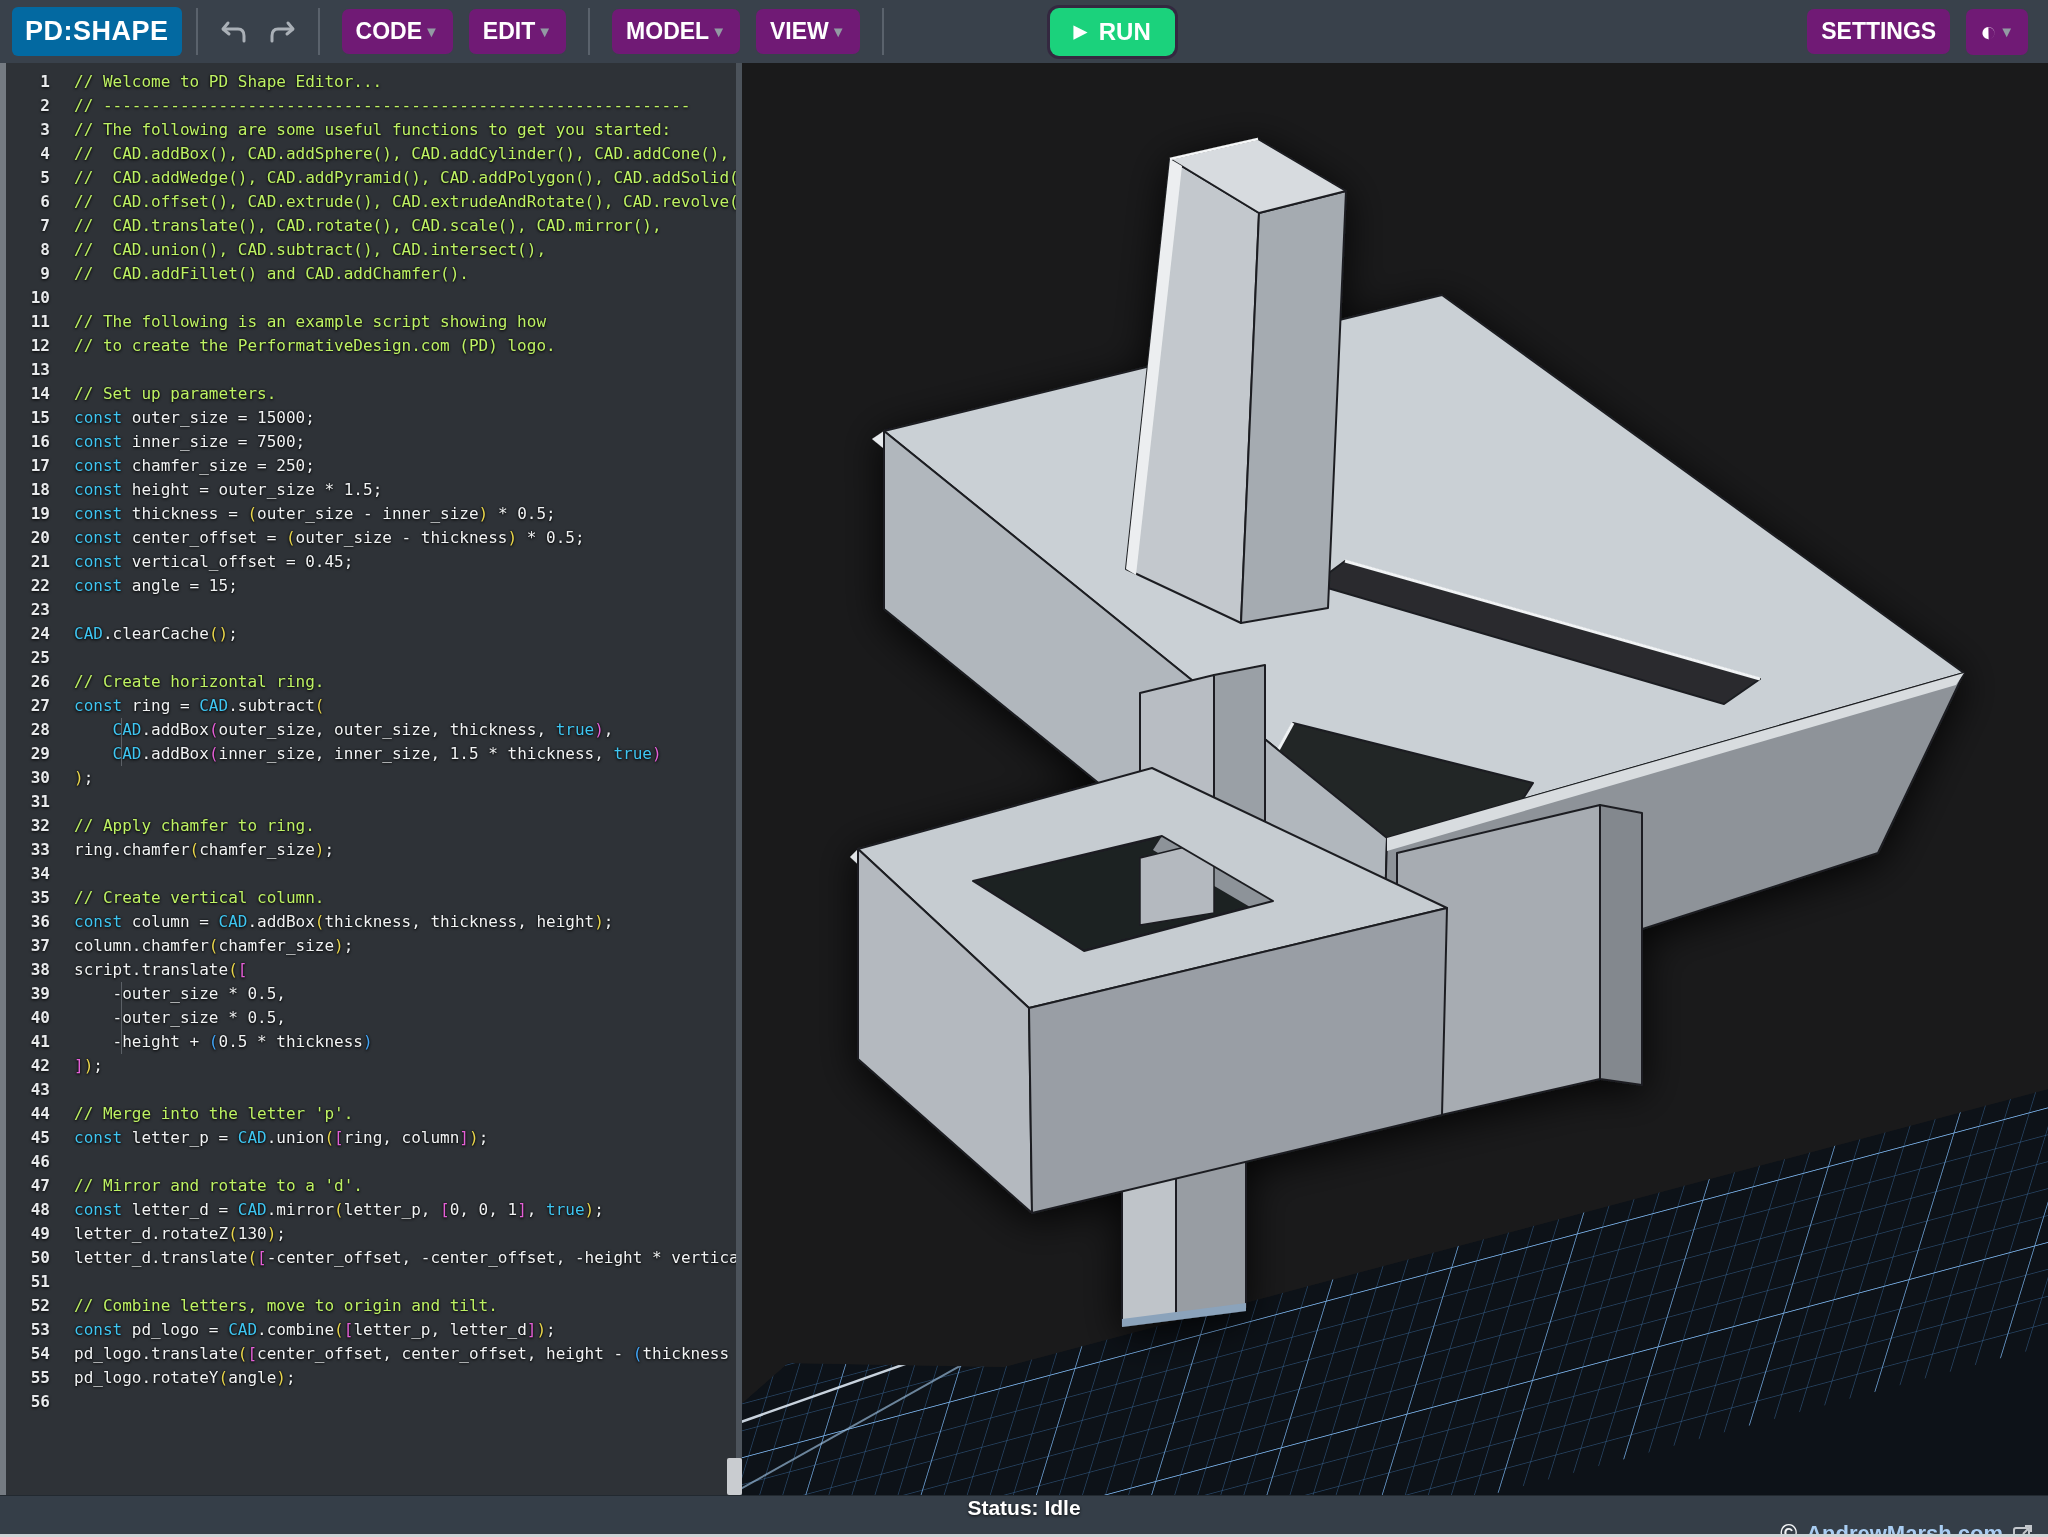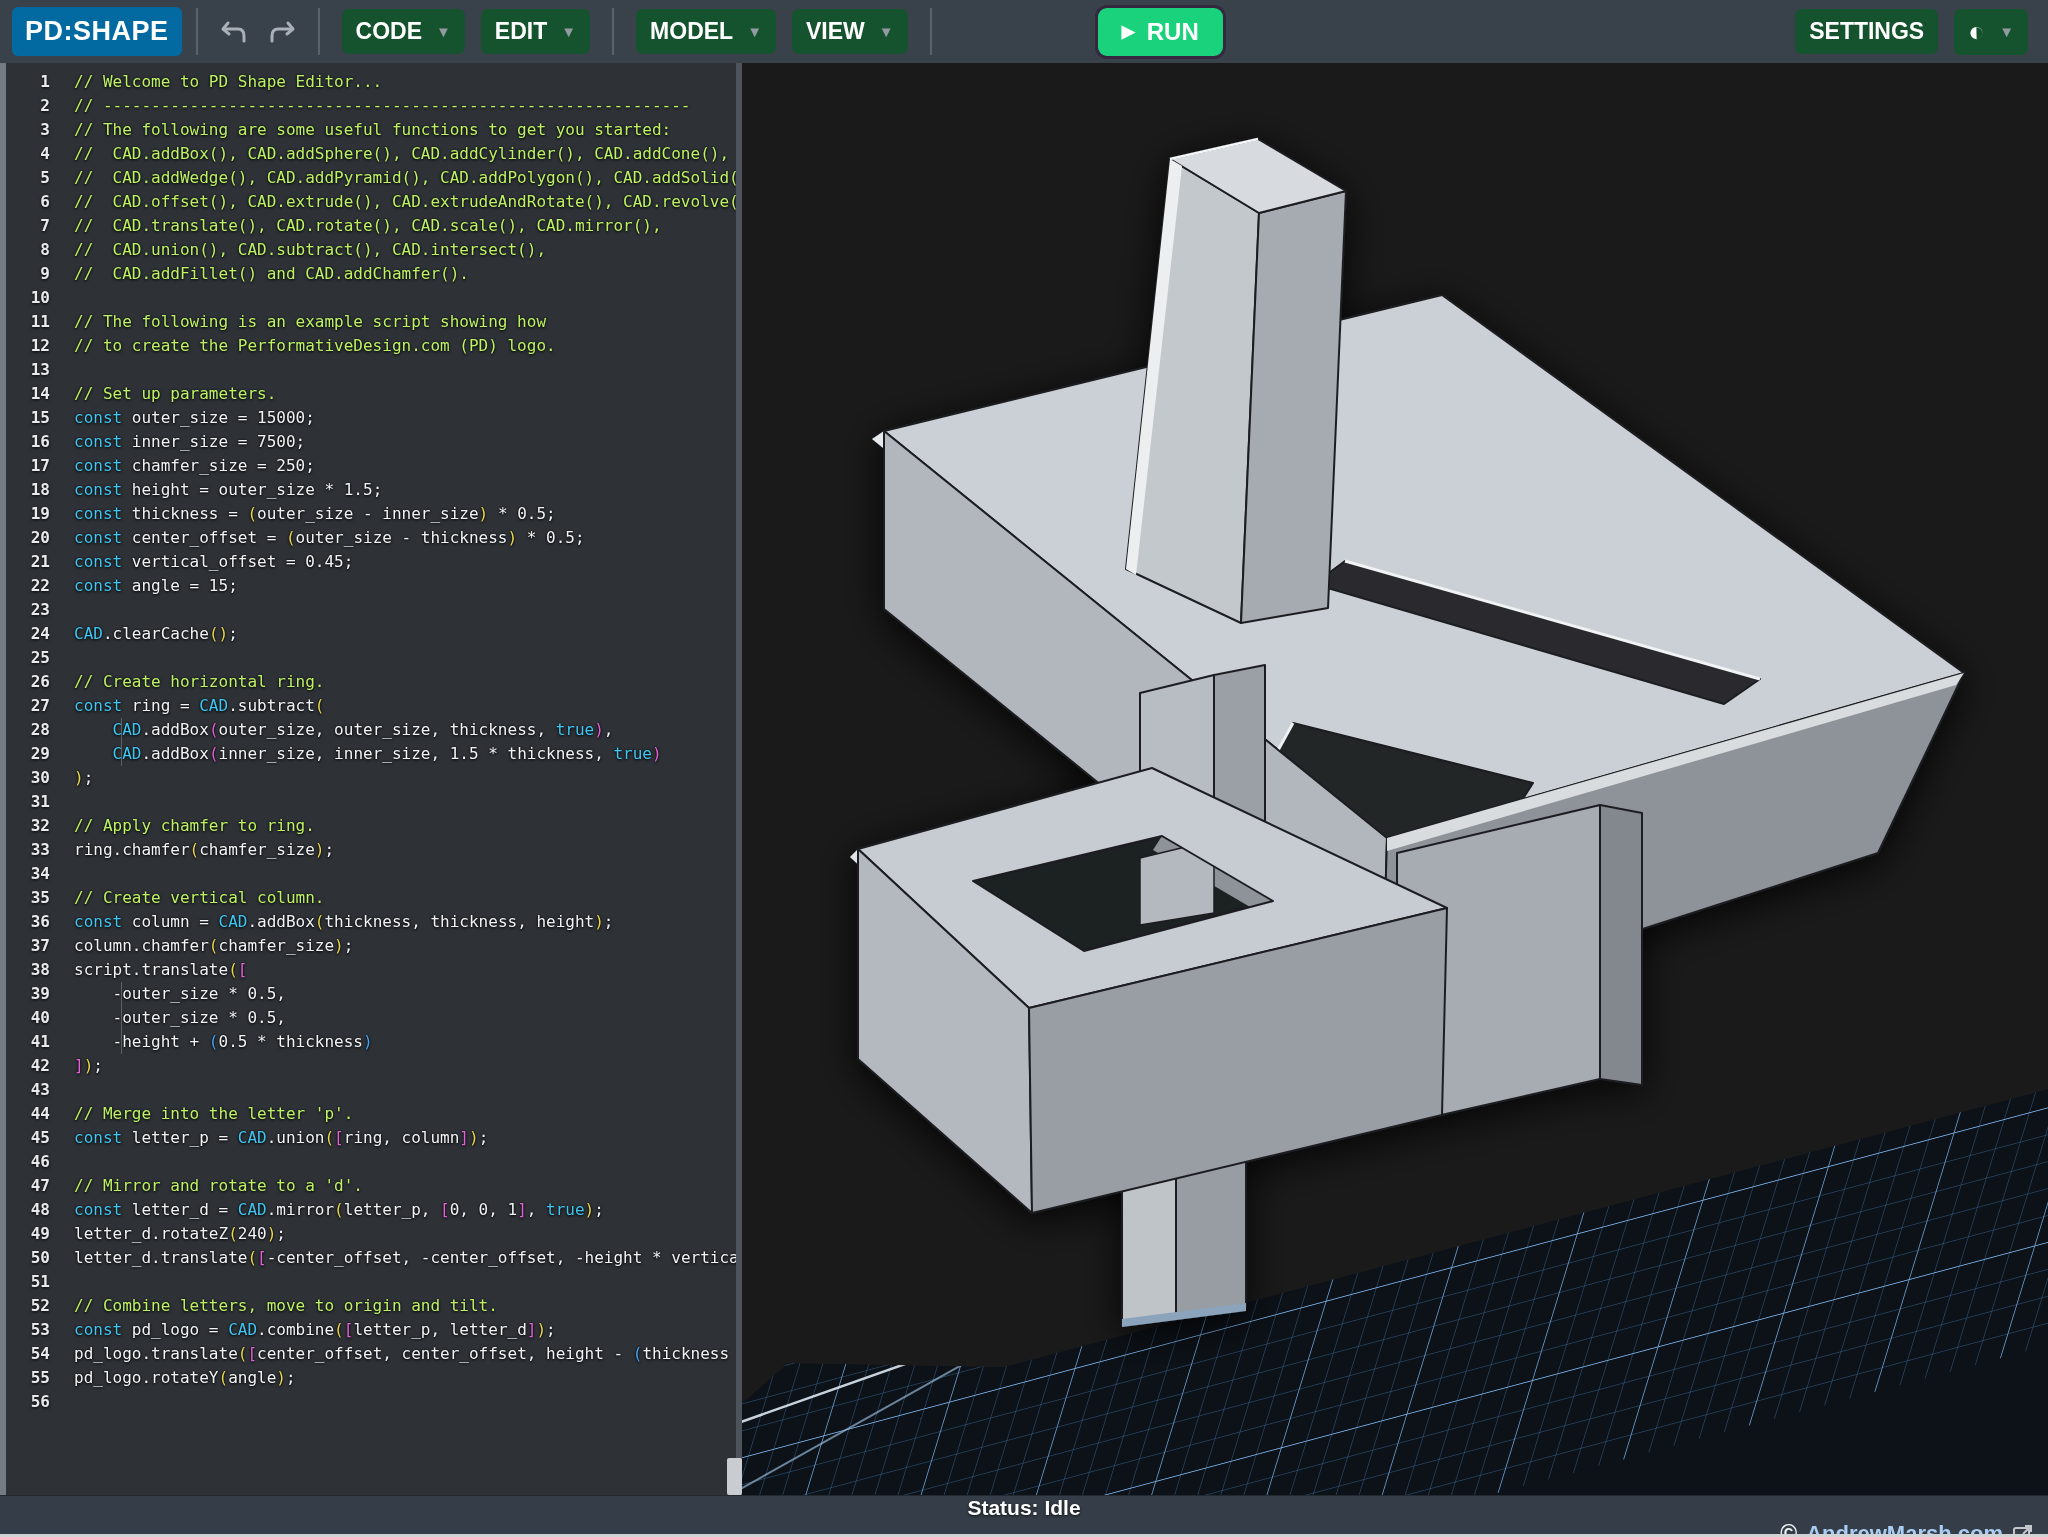--- a/index.html
+++ b/index.html
@@ -7,22 +7,22 @@
   body { font-family:"Liberation Sans", sans-serif; position:relative; border-bottom:3px solid #d0d3d6; }
 
   
   .toolbar { position:absolute; left:0; top:0; width:2048px; height:63px;
     background:#39414b; display:flex; align-items:center; padding:0 12px; }
   .tb-logo { background:#0369a1; color:#fff; font-weight:bold; font-size:27px;
     letter-spacing:0.5px; padding:9px 13px; border-radius:6px; }
   .tb-sep { width:2px; height:47px; background:#5a626c; margin:0 14px; flex:none; }
   .tb-iconbtn { width:40px; height:40px; display:flex; align-items:center; justify-content:center;
     border-radius:6px; cursor:pointer; margin:0 3px; }
-  .tb-tile { background:#14532d; color:#fff; font-weight:bold; font-size:23px;
-    padding:9px 14px; border-radius:7px; display:flex; align-items:center; gap:14px;
+  .tb-tile { background:#701a75; color:#fff; font-weight:bold; font-size:23px;
+    padding:9px 14px; border-radius:7px; display:flex; align-items:center; gap:2px;
     margin:0 8px; cursor:pointer; white-space:nowrap; }
   .chev { font-size:15px; color:#929aa3; }
   .run-btn { background:#1bd27c; color:#fff; font-weight:bold; font-size:24px;
     padding:10px 24px; border-radius:9px; display:flex; align-items:center; gap:12px;
     cursor:pointer; margin-left:152px; box-shadow:0 0 0 3px rgba(46,10,50,.45); }
   .run-play { font-size:17px; }
   .tb-right { margin-left:auto; display:flex; align-items:center; }
   .theme-glyph { font-size:28px; color:#fff; line-height:1; }
 
   
@@ -155,21 +155,21 @@
       <div class="code-line"><div class="gutter">39</div><div class="code-text"><span class="guide"></span><span class="tok-w">    -outer_size * 0.5,</span></div></div>
       <div class="code-line"><div class="gutter">40</div><div class="code-text"><span class="guide"></span><span class="tok-w">    -outer_size * 0.5,</span></div></div>
       <div class="code-line"><div class="gutter">41</div><div class="code-text"><span class="guide"></span><span class="tok-w">    -height + </span><span class="tok-b">(</span><span class="tok-w">0.5 * thickness</span><span class="tok-b">)</span></div></div>
       <div class="code-line"><div class="gutter">42</div><div class="code-text"><span class="tok-p">]</span><span class="tok-y">)</span><span class="tok-w">;</span></div></div>
       <div class="code-line"><div class="gutter">43</div><div class="code-text"></div></div>
       <div class="code-line"><div class="gutter">44</div><div class="code-text"><span class="tok-c">// Merge into the letter 'p'.</span></div></div>
       <div class="code-line"><div class="gutter">45</div><div class="code-text"><span class="tok-k">const</span><span class="tok-w"> letter_p = </span><span class="tok-k">CAD</span><span class="tok-w">.union</span><span class="tok-y">(</span><span class="tok-p">[</span><span class="tok-w">ring, column</span><span class="tok-p">]</span><span class="tok-y">)</span><span class="tok-w">;</span></div></div>
       <div class="code-line"><div class="gutter">46</div><div class="code-text"></div></div>
       <div class="code-line"><div class="gutter">47</div><div class="code-text"><span class="tok-c">// Mirror and rotate to a 'd'.</span></div></div>
       <div class="code-line"><div class="gutter">48</div><div class="code-text"><span class="tok-k">const</span><span class="tok-w"> letter_d = </span><span class="tok-k">CAD</span><span class="tok-w">.mirror</span><span class="tok-y">(</span><span class="tok-w">letter_p, </span><span class="tok-p">[</span><span class="tok-w">0, 0, 1</span><span class="tok-p">]</span><span class="tok-w">, </span><span class="tok-k">true</span><span class="tok-y">)</span><span class="tok-w">;</span></div></div>
-      <div class="code-line"><div class="gutter">49</div><div class="code-text"><span class="tok-w">letter_d.rotateZ</span><span class="tok-y">(</span><span class="tok-w">240</span><span class="tok-y">)</span><span class="tok-w">;</span></div></div>
+      <div class="code-line"><div class="gutter">49</div><div class="code-text"><span class="tok-w">letter_d.rotateZ</span><span class="tok-y">(</span><span class="tok-w">130</span><span class="tok-y">)</span><span class="tok-w">;</span></div></div>
       <div class="code-line"><div class="gutter">50</div><div class="code-text"><span class="tok-w">letter_d.translate</span><span class="tok-y">(</span><span class="tok-p">[</span><span class="tok-w">-center_offset, -center_offset, -height * vertical_offset</span></div></div>
       <div class="code-line"><div class="gutter">51</div><div class="code-text"></div></div>
       <div class="code-line"><div class="gutter">52</div><div class="code-text"><span class="tok-c">// Combine letters, move to origin and tilt.</span></div></div>
       <div class="code-line"><div class="gutter">53</div><div class="code-text"><span class="tok-k">const</span><span class="tok-w"> pd_logo = </span><span class="tok-k">CAD</span><span class="tok-w">.combine</span><span class="tok-y">(</span><span class="tok-p">[</span><span class="tok-w">letter_p, letter_d</span><span class="tok-p">]</span><span class="tok-y">)</span><span class="tok-w">;</span></div></div>
       <div class="code-line"><div class="gutter">54</div><div class="code-text"><span class="tok-w">pd_logo.translate</span><span class="tok-y">(</span><span class="tok-p">[</span><span class="tok-w">center_offset, center_offset, height - </span><span class="tok-b">(</span><span class="tok-w">thickness * 0.5</span></div></div>
       <div class="code-line"><div class="gutter">55</div><div class="code-text"><span class="tok-w">pd_logo.rotateY</span><span class="tok-y">(</span><span class="tok-w">angle</span><span class="tok-y">)</span><span class="tok-w">;</span></div></div>
       <div class="code-line"><div class="gutter">56</div><div class="code-text"></div></div>
     </div>
 </div>
 

